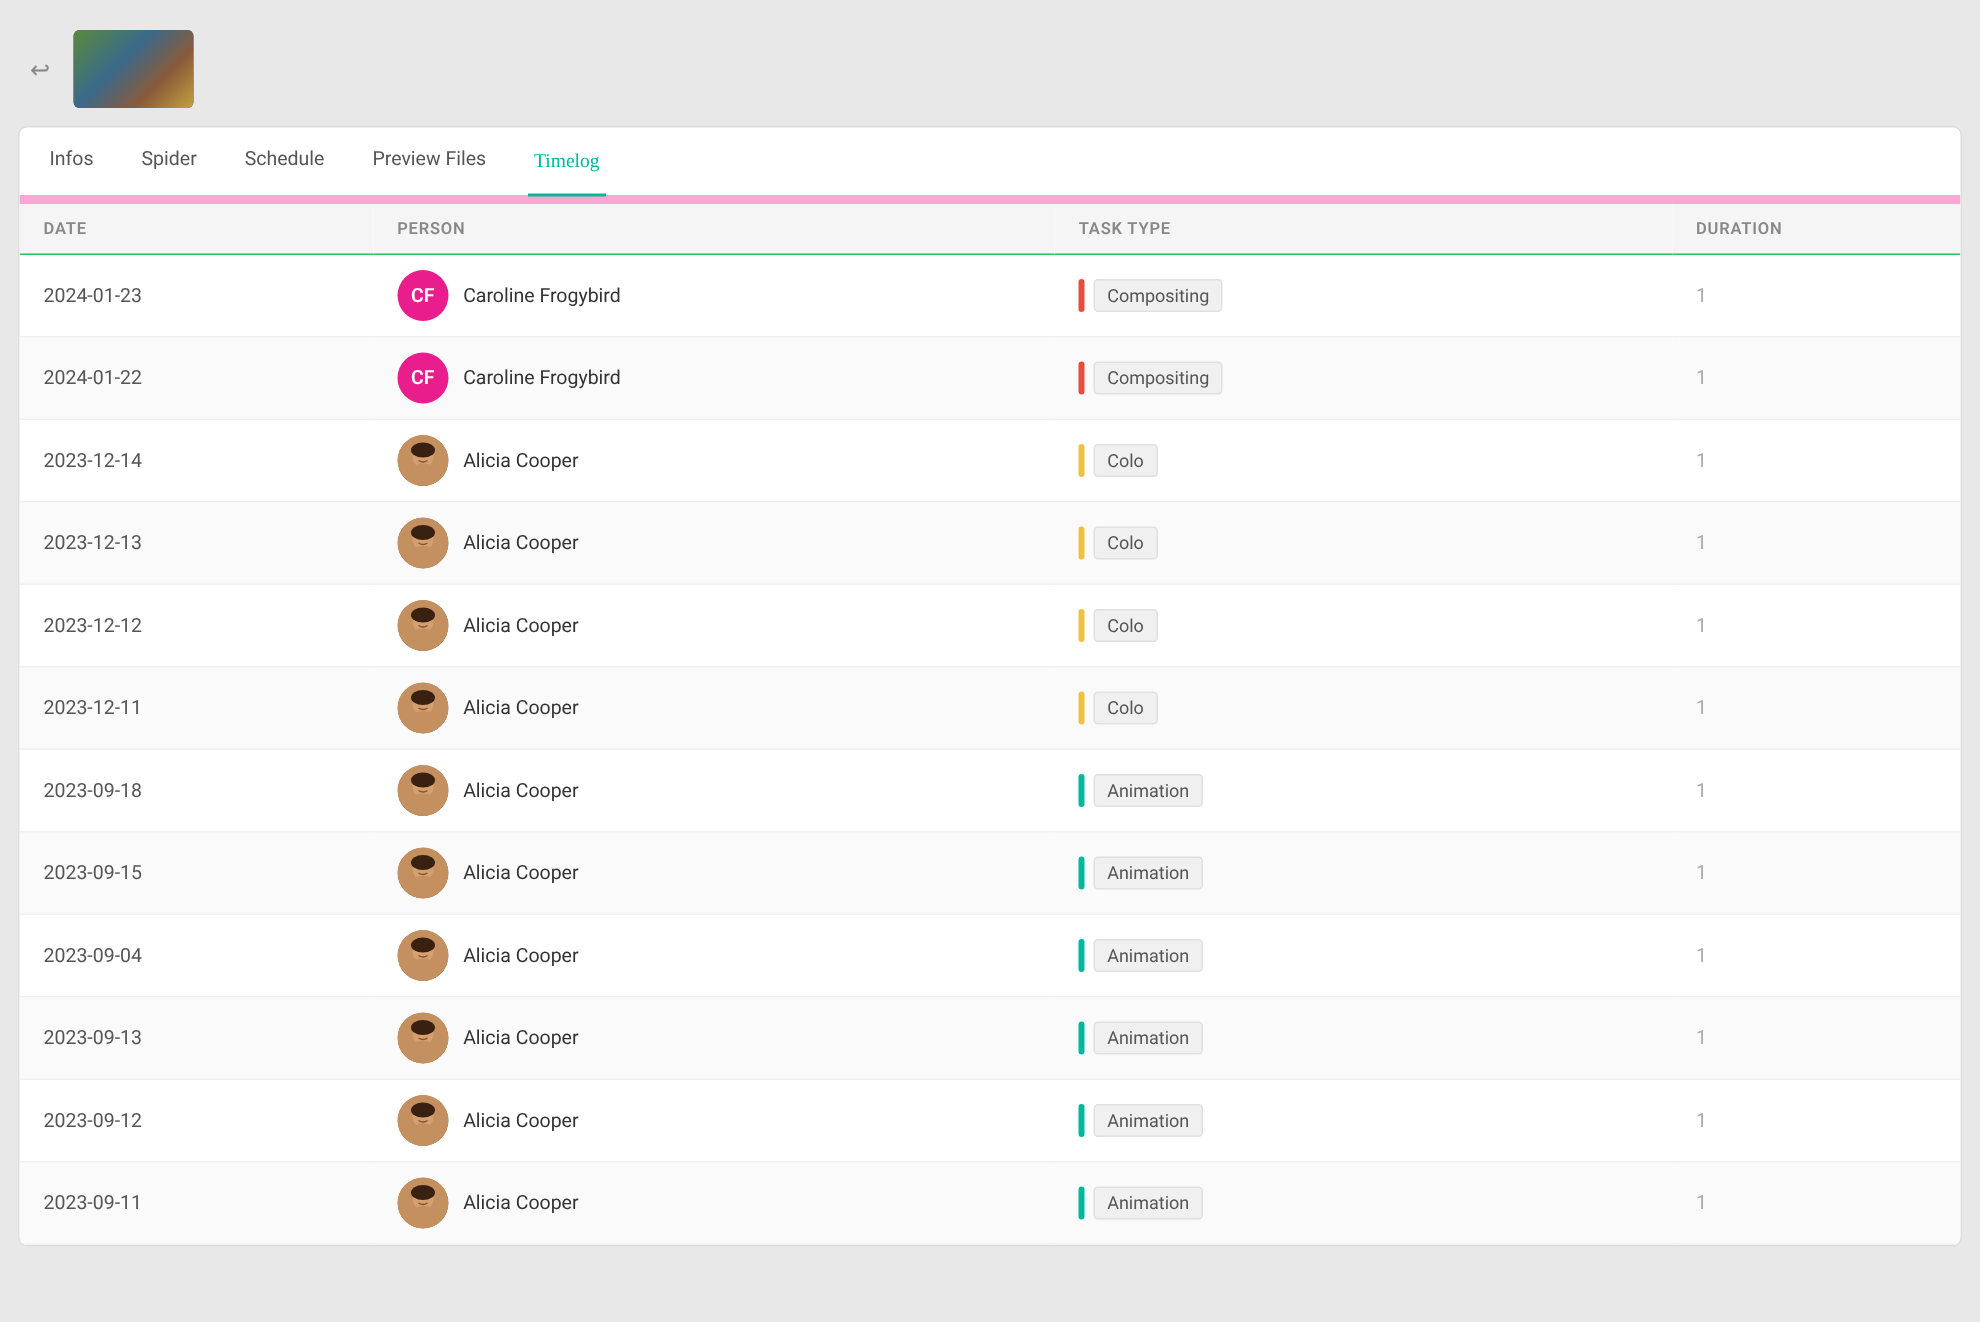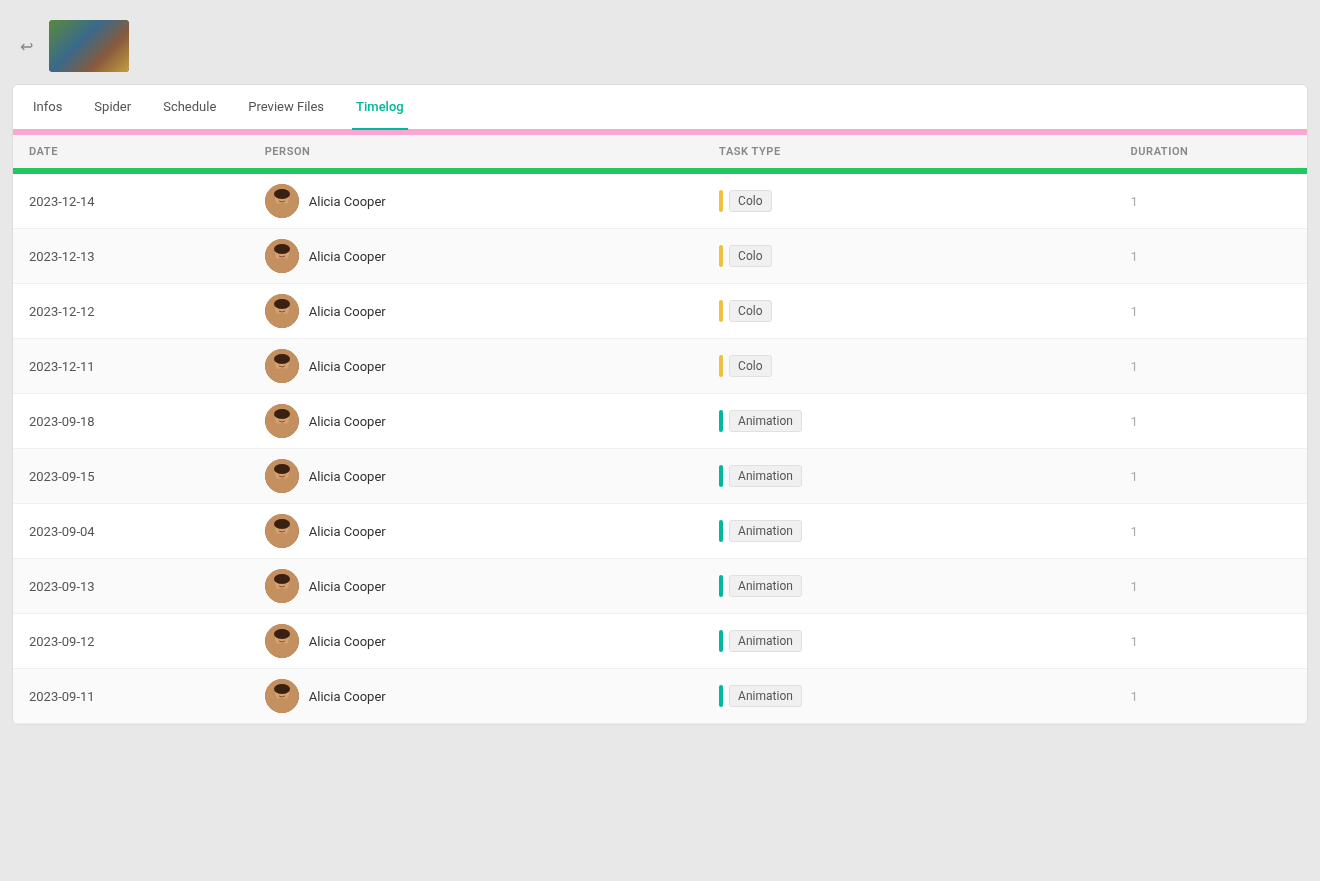--- a/index.html
+++ b/index.html
@@ -75,20 +75,21 @@
       cursor: pointer;
       border-bottom: 2px solid transparent;
       margin-bottom: -1px;
       white-space: nowrap;
     }
 
     .tab.active {
       color: #00b89c;
       border-bottom: 2px solid #00b89c;
       font-weight: 500;
+      font-family: Liberation Serif, serif;
     }
 
     .table-container {
       position: relative;
       overflow-y: auto;
       max-height: 720px;
     }
 
     .timelog-table {
       width: 100%;
@@ -100,21 +101,21 @@
     }
 
     .timelog-table thead th {
       padding: 10px 16px;
       text-align: left;
       font-size: 11px;
       font-weight: 600;
       color: #888;
       letter-spacing: 0.05em;
       text-transform: uppercase;
-      border-bottom: 6px solid #22c55e;
+      border-bottom: 1px solid #22c55e;
     }
 
     .timelog-table tbody tr {
       border-bottom: 1px solid #f0f0f0;
       background: #fff;
     }
 
     .timelog-table tbody tr:nth-child(even) {
       background: #fafafa;
     }
@@ -230,20 +231,52 @@
       <table class="timelog-table">
         <thead>
           <tr>
             <th>DATE</th>
             <th>PERSON</th>
             <th>TASK TYPE</th>
             <th>DURATION</th>
           </tr>
         </thead>
         <tbody id="table-body">
+        <tr>
+              <td class="date-cell">2024-01-23</td>
+              <td>
+                <div class="person-cell">
+                  <div class="avatar avatar-initials">CF</div>
+                  <span class="person-name">Caroline Frogybird</span>
+                </div>
+              </td>
+              <td>
+                <div class="task-type-cell">
+                  <div class="task-bar" style="background: rgb(231, 76, 60);"></div>
+                  <span class="task-badge">Compositing</span>
+                </div>
+              </td>
+              <td class="duration-cell">1</td>
+            </tr>
+            <tr>
+              <td class="date-cell">2024-01-22</td>
+              <td>
+                <div class="person-cell">
+                  <div class="avatar avatar-initials">CF</div>
+                  <span class="person-name">Caroline Frogybird</span>
+                </div>
+              </td>
+              <td>
+                <div class="task-type-cell">
+                  <div class="task-bar" style="background: rgb(231, 76, 60);"></div>
+                  <span class="task-badge">Compositing</span>
+                </div>
+              </td>
+              <td class="duration-cell">1</td>
+            </tr>
             <tr>
               <td class="date-cell">2023-12-14</td>
               <td>
                 <div class="person-cell">
                   <div class="avatar avatar-photo">
                     <div class="avatar-photo-inner">
                       <svg width="34" height="34" viewBox="0 0 34 34" xmlns="http://www.w3.org/2000/svg">
         <circle cx="17" cy="17" r="17" fill="#c49060"></circle>
         <ellipse cx="17" cy="14" rx="7" ry="8" fill="#d4a070"></ellipse>
         <ellipse cx="17" cy="28" rx="11" ry="9" fill="#c49060"></ellipse>

